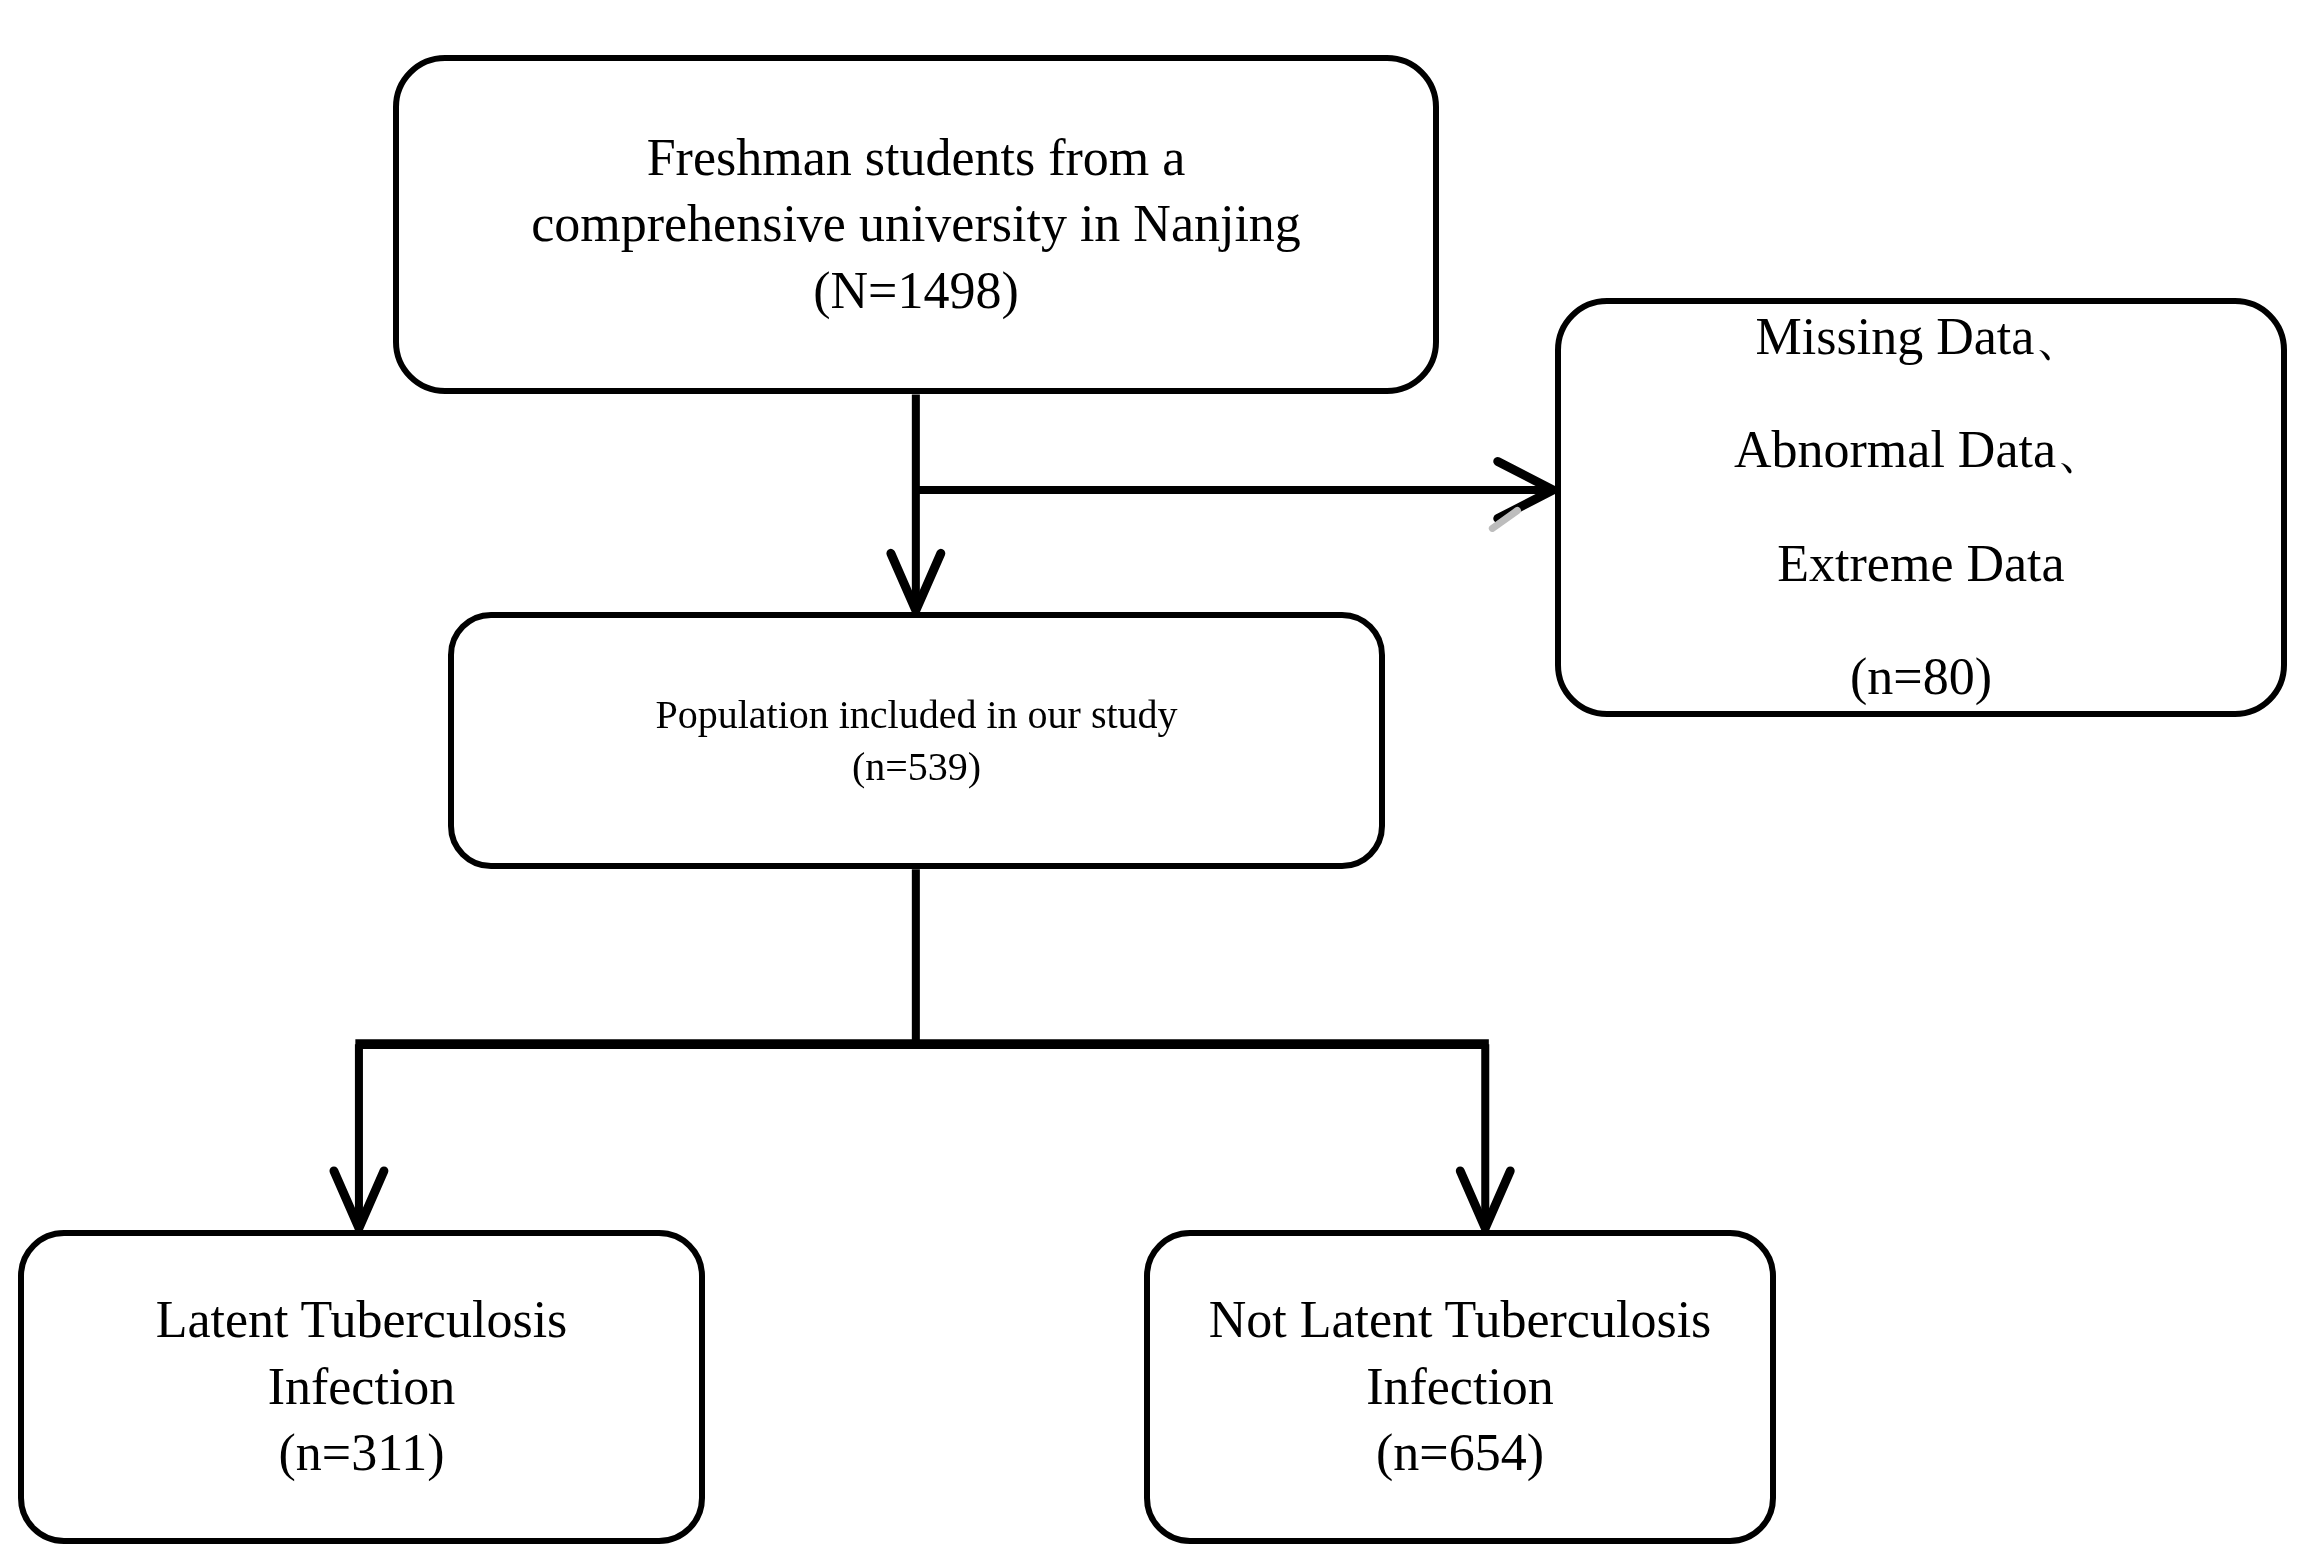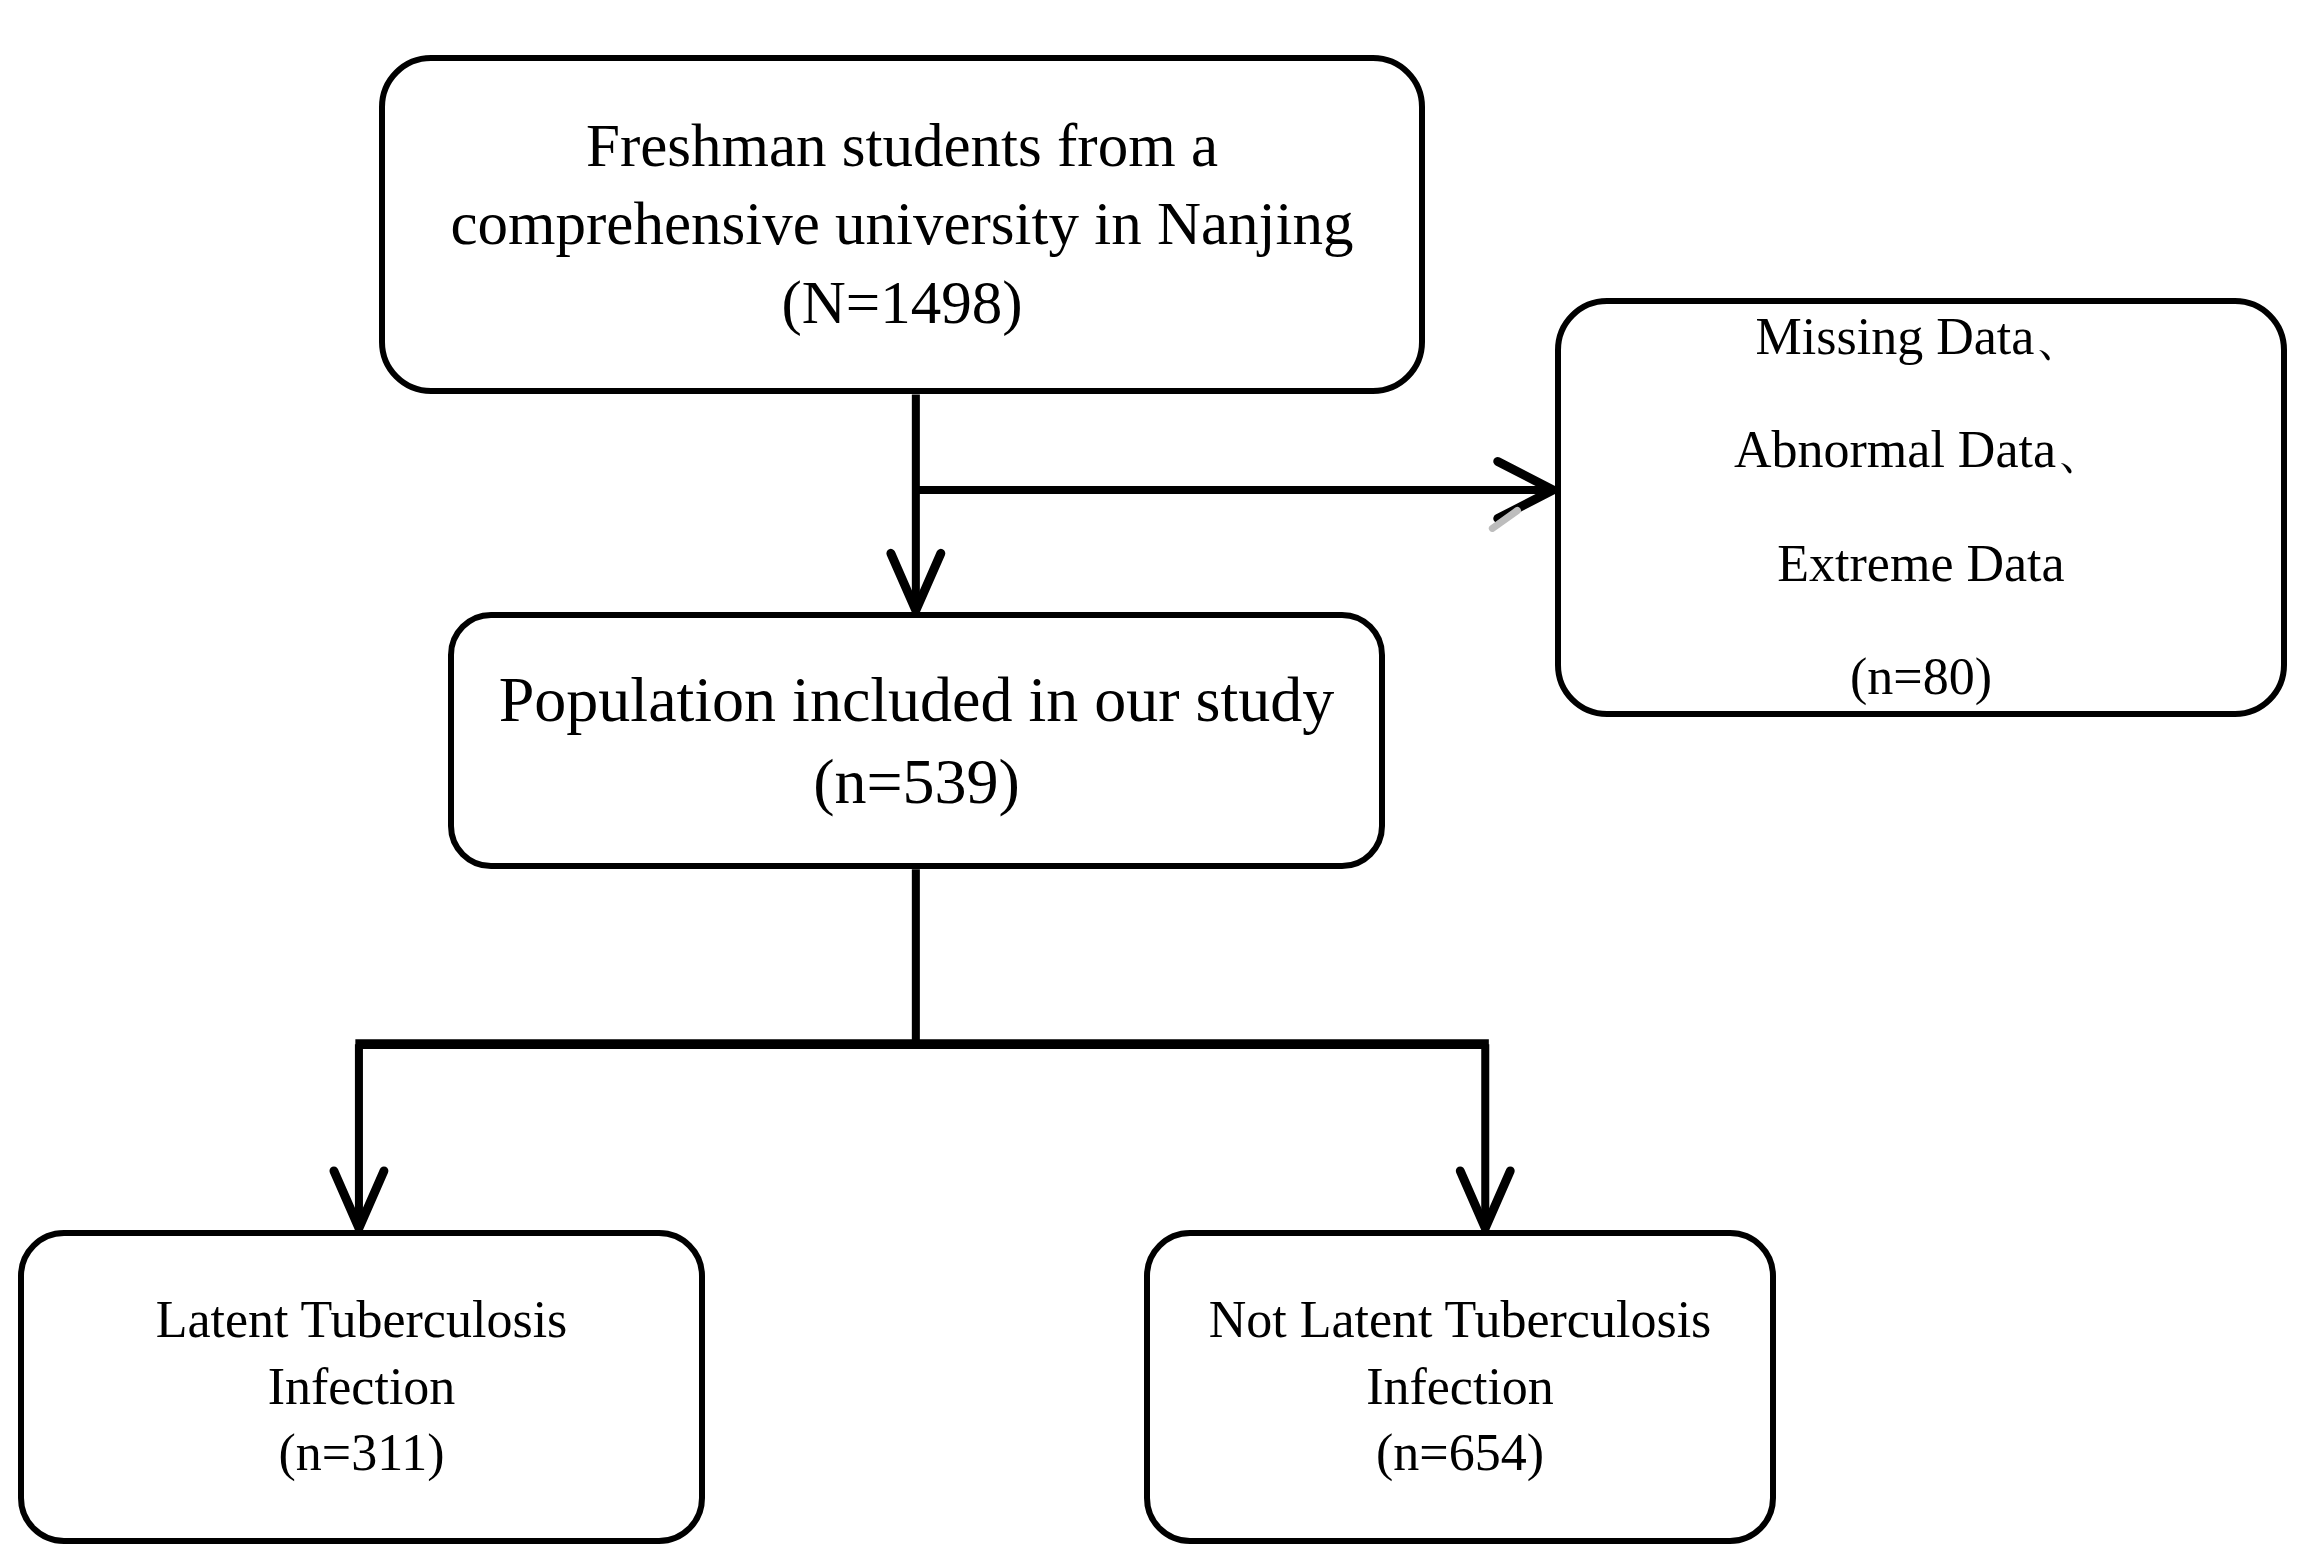--- a/index.html
+++ b/index.html
@@ -38,37 +38,37 @@
   }
   .node .line {
     display: block;
     white-space: nowrap;
     line-height: 1.28;
     font-weight: 400;
   }
 
   
   #node-source {
-    left: 379px;  top: 55px;
+    left: 393px;  top: 55px;
     width: 1046px; height: 339px;
     border-radius: 52px;
-    font-size: 61px;
+    font-size: 52px;
   }
   #node-excluded {
     left: 1555px; top: 298px;
     width: 732px;  height: 419px;
     border-radius: 52px;
     font-size: 52px;
     justify-content: space-between;
   }
   #node-included {
     left: 448px;  top: 612px;
     width: 937px; height: 257px;
     border-radius: 43px;
-    font-size: 64px;
+    font-size: 40px;
   }
   #node-ltbi {
     left: 18px;   top: 1230px;
     width: 687px;  height: 314px;
     border-radius: 46px;
     font-size: 52px;
   }
   #node-not-ltbi {
     left: 1144px; top: 1230px;
     width: 632px;  height: 314px;

